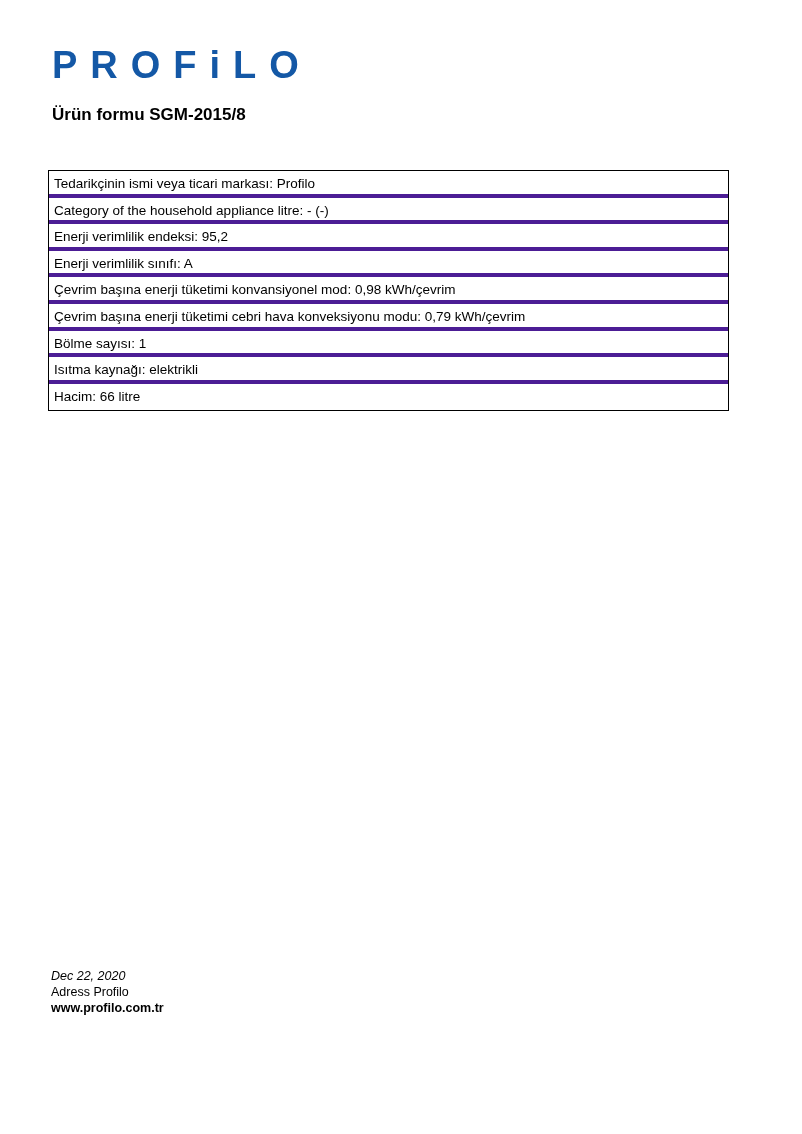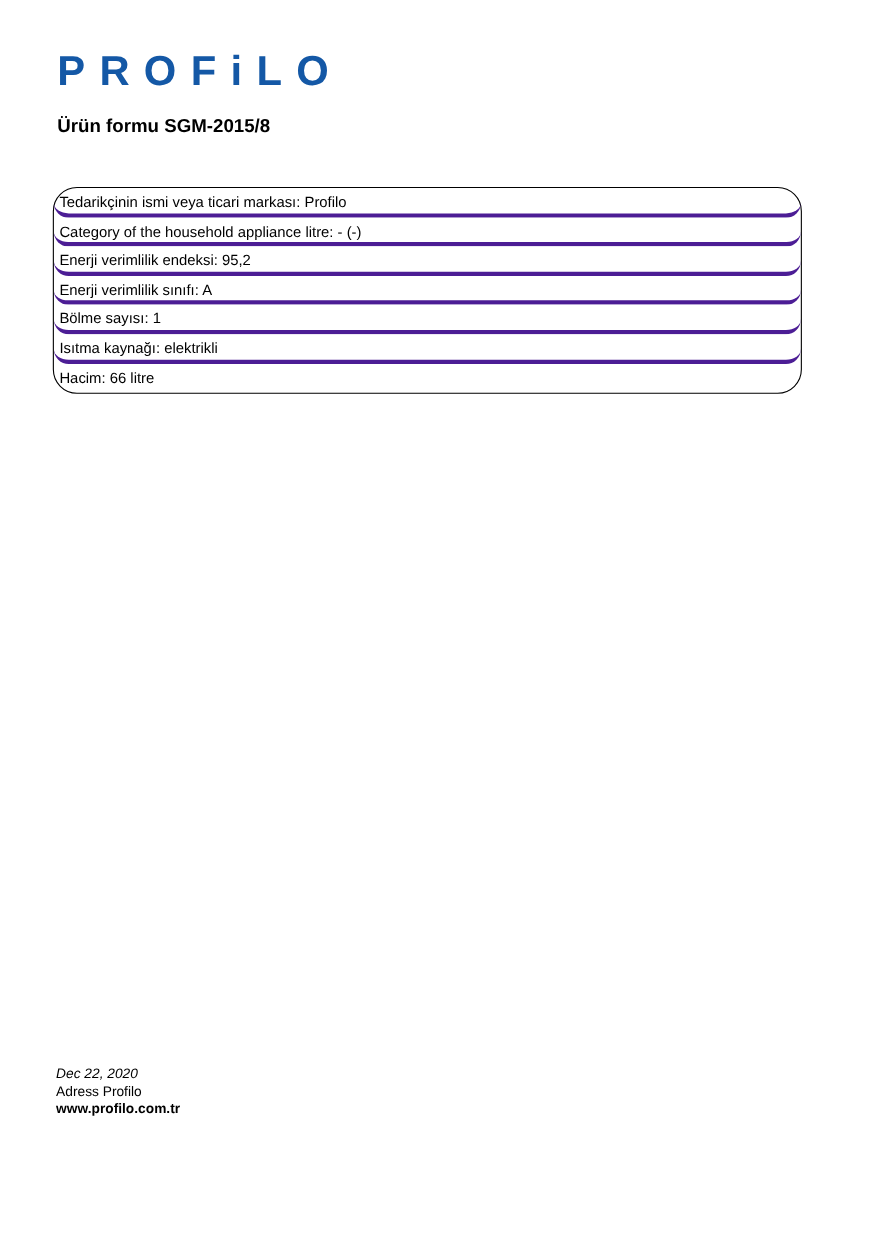--- a/index.html
+++ b/index.html
@@ -1,15 +1,15 @@
 <!DOCTYPE html>
 <html><head>
 <meta charset="utf-8">
 <style>
-  * { margin: 0; padding: 0; box-sizing: border-box; border-radius: 22px; }
+  * { margin: 0; padding: 0; box-sizing: border-box; }
   html, body {
     background: #ffffff;
     font-family: "Liberation Sans", sans-serif;
     color: #000000;
   }
   .page {
     position: relative;
     width: 802px;
     height: 1134px;
     background: #ffffff;
@@ -69,20 +69,22 @@
 
   <div class="logo">PROFiLO</div>
 
   <div class="page-title">Ürün formu SGM-2015/8</div>
 
   <div class="spec-table">
     <div class="spec-row">Tedarikçinin ismi veya ticari markası: Profilo</div>
     <div class="spec-row">Category of the household appliance litre: - (-)</div>
     <div class="spec-row">Enerji verimlilik endeksi: 95,2</div>
     <div class="spec-row">Enerji verimlilik sınıfı: A</div>
+    <div class="spec-row">Çevrim başına enerji tüketimi konvansiyonel mod: 0,98 kWh/çevrim</div>
+    <div class="spec-row">Çevrim başına enerji tüketimi cebri hava konveksiyonu modu: 0,79 kWh/çevrim</div>
     <div class="spec-row">Bölme sayısı: 1</div>
     <div class="spec-row">Isıtma kaynağı: elektrikli</div>
     <div class="spec-row">Hacim: 66 litre</div>
   </div>
 
   <div class="footer">
     <div class="footer-date">Dec 22, 2020</div>
     <div class="footer-address">Adress Profilo</div>
     <div class="footer-website">www.profilo.com.tr</div>
   </div>

